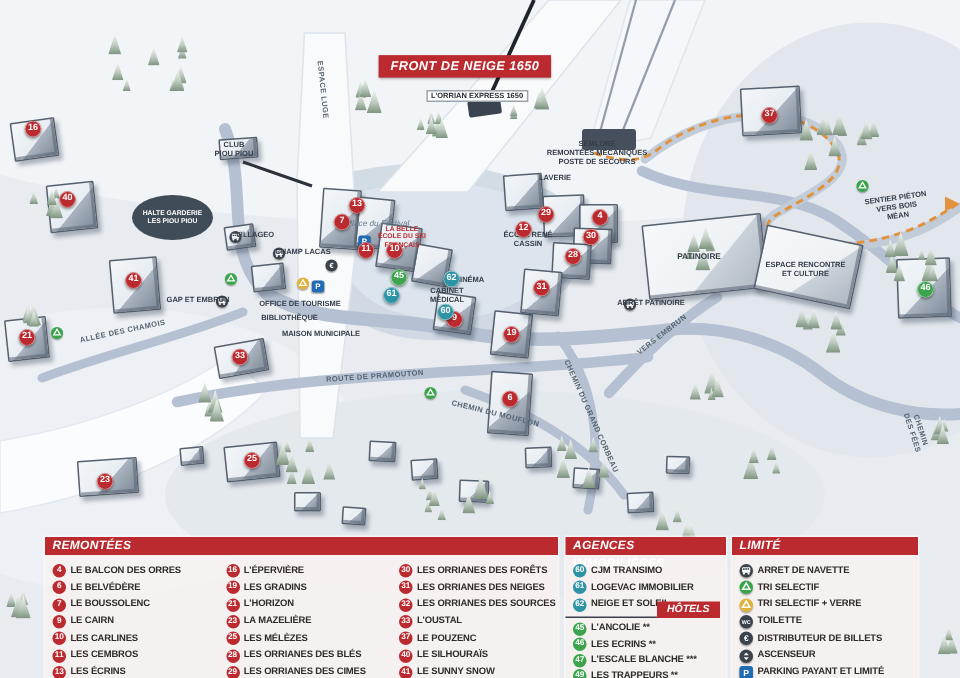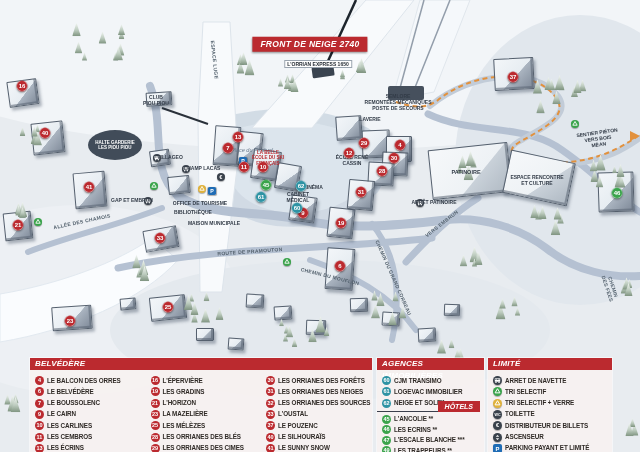--- a/index.html
+++ b/index.html
@@ -409,24 +409,24 @@
       <div class="mk res" style="left: 361px; top: 192px;">31</div>
       <div class="mk res" style="left: 340px; top: 266px;">6</div>
       <div class="mk res" style="left: 513px; top: 77px;">37</div>
       <div class="mk agc" style="left: 261px; top: 197px;">61</div>
       <div class="mk agc" style="left: 301px; top: 186px;">62</div>
       <div class="mk agc" style="left: 297px; top: 208px;">60</div>
       <div class="mk htl" style="left: 266px; top: 185px;">45</div>
       <div class="mk htl" style="left: 617px; top: 193px;">46</div>
     </div>
 
-  <div class="banner">FRONT DE NEIGE 2740</div>
+  <div class="banner">FRONT DE NEIGE 1650</div>
 
   <div class="panel" style="left:30px;width:342px;">
-    <div class="phead">BELVÉDÈRE</div>
+    <div class="phead">REMONTÉES</div>
     <div class="rows cols" id="res-cols">
         <div class="col">
           <div class="lrow">
             <span class="num res">4</span>
             <span class="lbl">LE BALCON DES ORRES</span>
           </div>
           <div class="lrow">
             <span class="num res">6</span>
             <span class="lbl">LE BELVÉDÈRE</span>
           </div>

